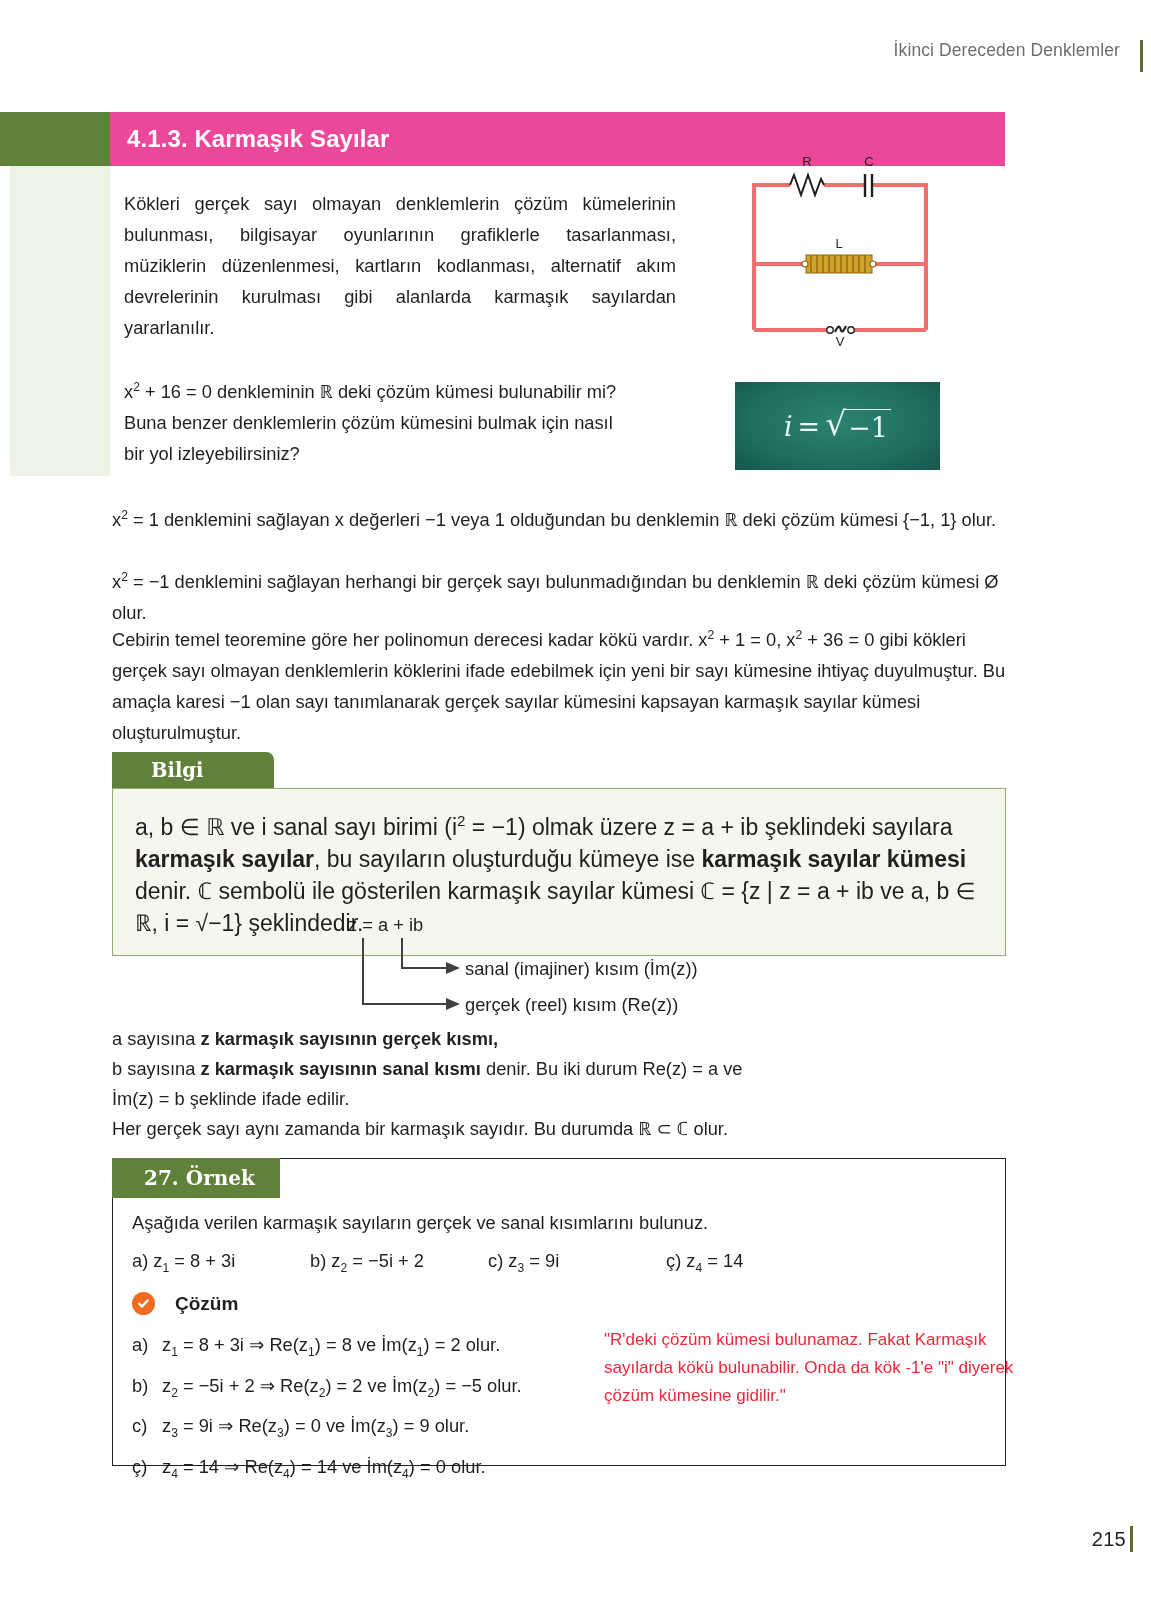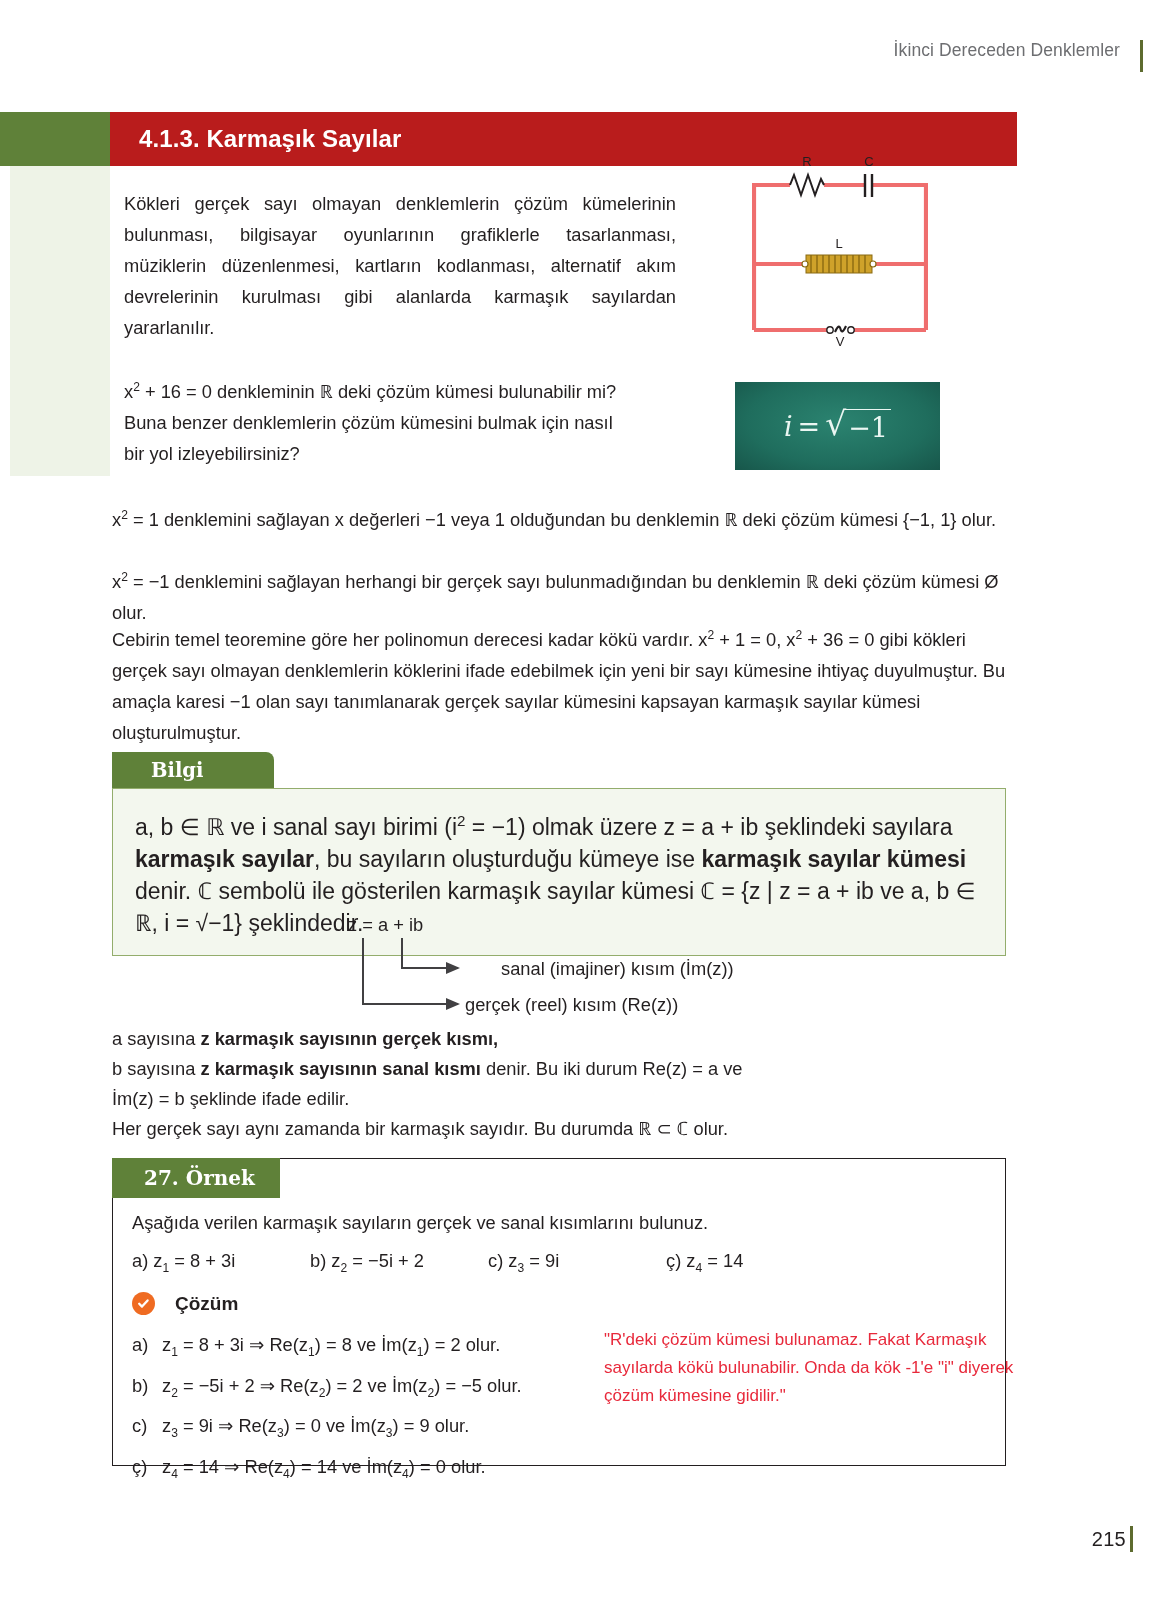--- a/index.html
+++ b/index.html
@@ -58,24 +58,23 @@
     background: #eef3e7;
   }
 
   
   .section-title {
     position: absolute;
     left: 110px;
     top: 112px;
     width: 895px;
     height: 54px;
-    background: #b91c1c;
-    display: flex;
-    align-items: center;
-    padding-left: 12px;
+    background: #ec4899;
+    display: flex;
+    align-items: center;
   }
   .section-title .st-text {
     color: #ffffff;
     font-size: 24px;
     font-weight: bold;
     padding-left: 17px;
     letter-spacing: .1px;
   }
 
   
@@ -213,21 +212,20 @@
     color: #231f20;
     white-space: nowrap;
   }
   .zdiagram .imlabel {
     position: absolute;
     left: 125px;
     top: 44px;
     font-size: 18.3px;
     color: #231f20;
     white-space: nowrap;
-    margin-left: 36px;
   }
   .zdiagram .relabel {
     position: absolute;
     left: 125px;
     top: 80px;
     font-size: 18.3px;
     color: #231f20;
     white-space: nowrap;
   }
 

